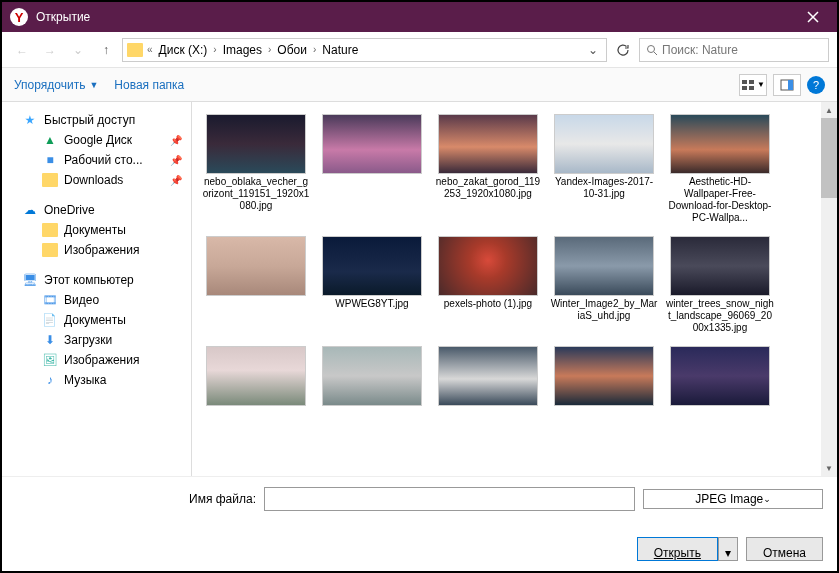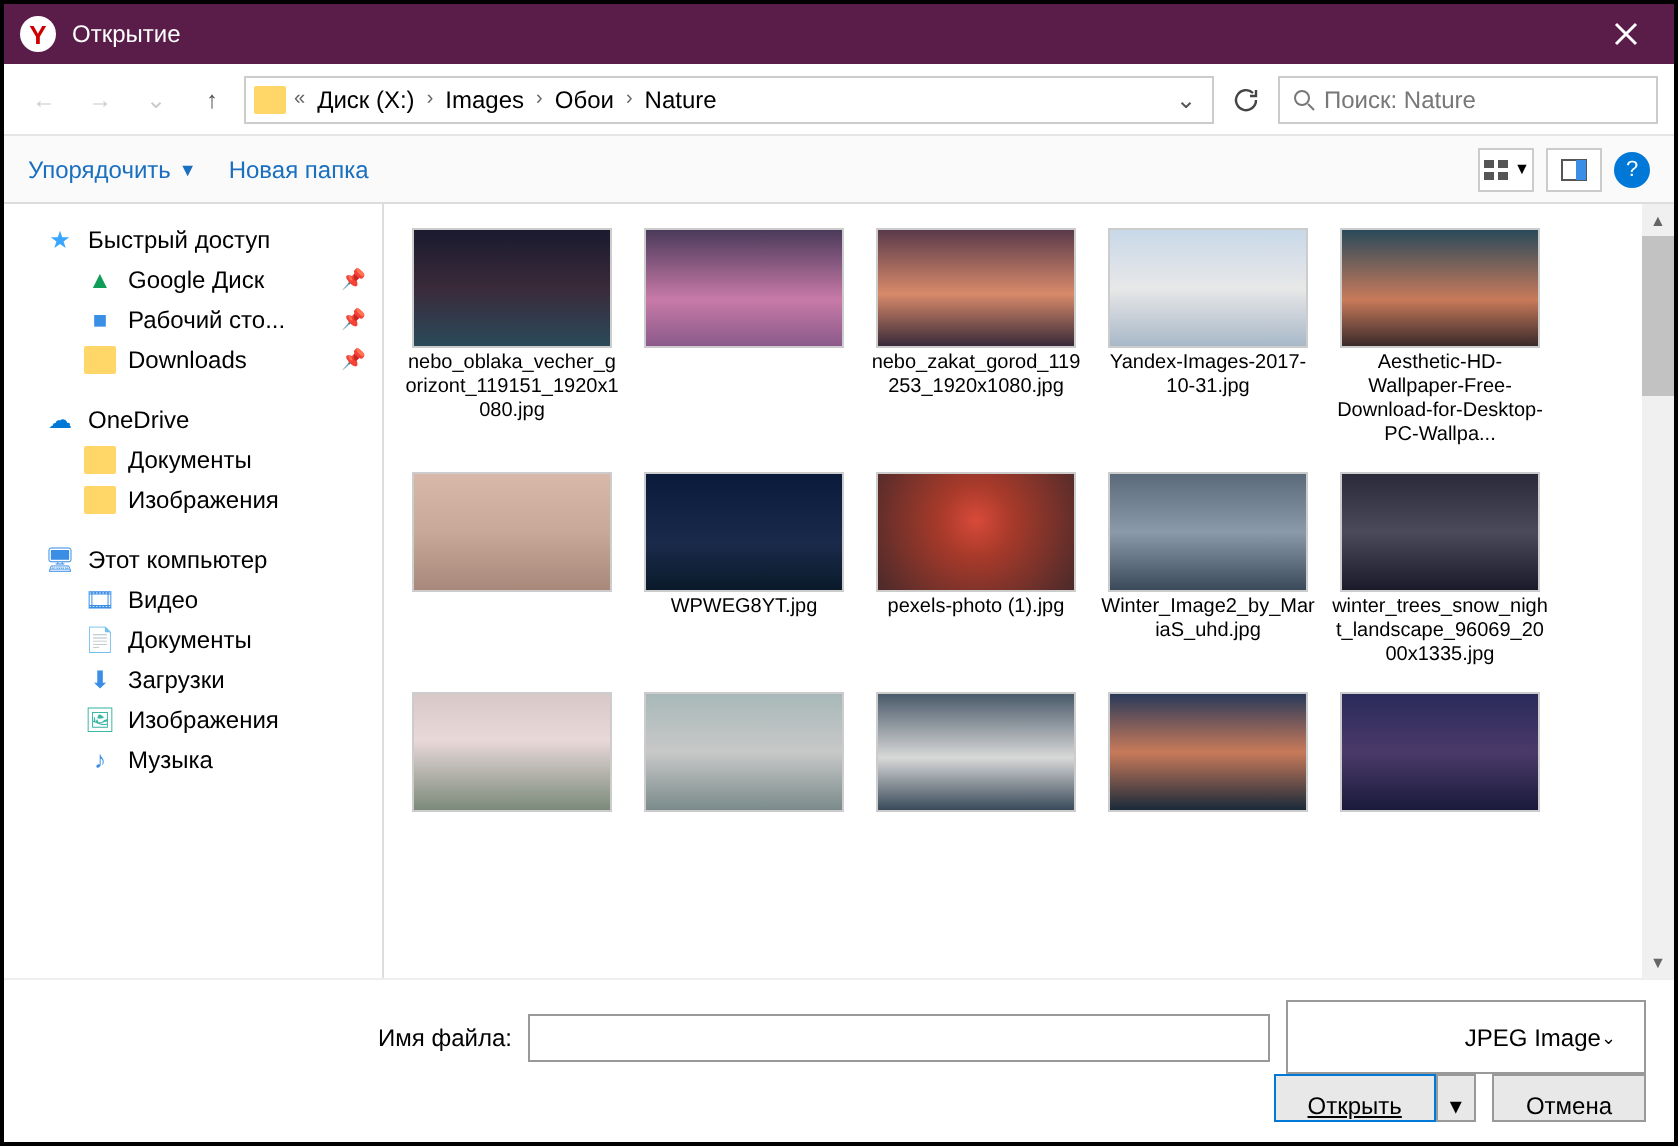--- a/index.html
+++ b/index.html
@@ -48,25 +48,25 @@
 .sb-sep { height: 10px; }
 .content { flex: 1; position: relative; overflow: hidden; display: flex; }
 .files { flex: 1; padding: 10px 8px; overflow-y: auto; display: flex; flex-wrap: wrap; align-content: flex-start; gap: 8px 4px; }
 .scrollbar { width: 16px; background: #f0f0f0; display: flex; flex-direction: column; }
 .scrollbar .arr { height: 16px; display: flex; align-items: center; justify-content: center; color: #666; font-size: 8px; cursor: pointer; }
 .scrollbar .track { flex: 1; position: relative; }
 .scrollbar .thumb { position: absolute; top: 0; width: 100%; height: 80px; background: #c2c2c2; cursor: pointer; }
 .file-item { width: 112px; display: flex; flex-direction: column; align-items: center; cursor: pointer; padding: 2px; }
 .thumb-img { width: 100px; height: 60px; border: 1px solid #ccc; background: #444; }
 .file-name { text-align: center; font-size: 10px; line-height: 1.2; margin-top: 2px; word-break: break-word; color: #000; }
-.footer { padding: 10px 14px; display: flex; flex-direction: column; gap: 0; border-top: 1px solid #eee; }
+.footer { padding: 10px 14px; display: flex; flex-direction: column; gap: 26px; border-top: 1px solid #eee; }
 .footer-row { display: flex; align-items: center; gap: 8px; }
 .footer-label { width: 240px; text-align: right; color: #000; }
 .footer-input { flex: 1; height: 24px; border: 1px solid #999; padding: 0 6px; }
-.footer-select { width: 180px; height: 37px; border: 1px solid #999; padding: 0 14px; display: flex; align-items: center; justify-content: flex-end; cursor: pointer; background: #fff; }
+.footer-select { width: 180px; height: 20px; border: 1px solid #999; padding: 0 14px; display: flex; align-items: center; justify-content: center; cursor: pointer; background: #fff; }
 .btn-row { display: flex; justify-content: flex-end; gap: 8px; }
 .btn { height: 24px; border: 1px solid #999; background: #e8e8e8; padding: 0 16px; cursor: pointer; display: flex; align-items: flex-end; }
 .btn.primary { border: 1px solid #0078d7; }
 .btn.split { border-left: 1px solid #999; padding: 0 6px; }
 
 .t1 { background: linear-gradient(to bottom, #1a1a2e 0%, #3a2a3a 50%, #2a4a5a 100%); }
 .t2 { background: linear-gradient(to bottom, #4a3a5a 0%, #c87aa8 60%, #8a5a8a 100%); }
 .t3 { background: linear-gradient(to bottom, #5a3a4a 0%, #d88a6a 55%, #3a2a3a 100%); }
 .t4 { background: linear-gradient(to bottom, #c8d8e8 0%, #e8e8e8 50%, #a8b8c8 100%); }
 .t5 { background: linear-gradient(to bottom, #2a4a5a 0%, #c87a5a 60%, #3a2a2a 100%); }

